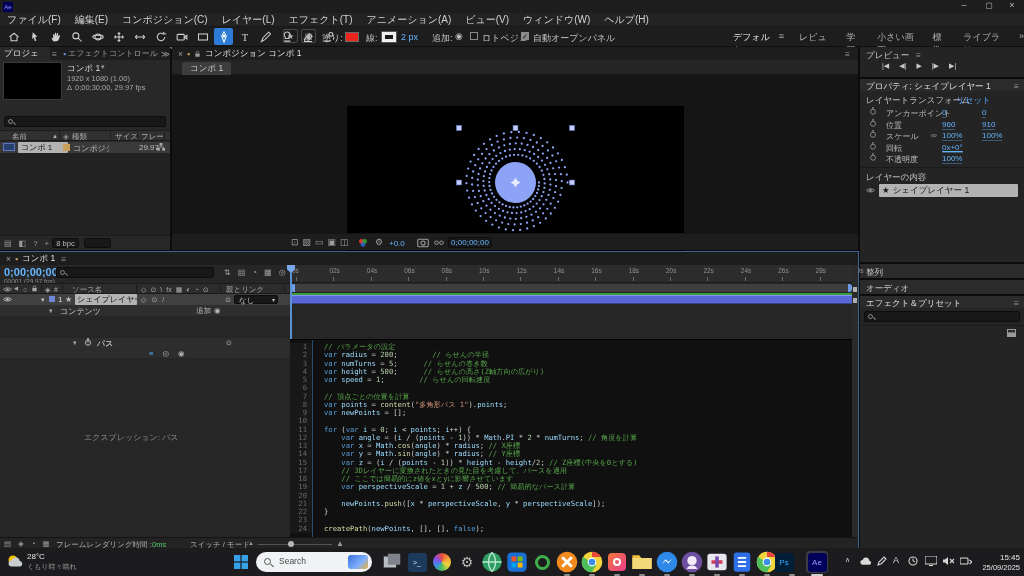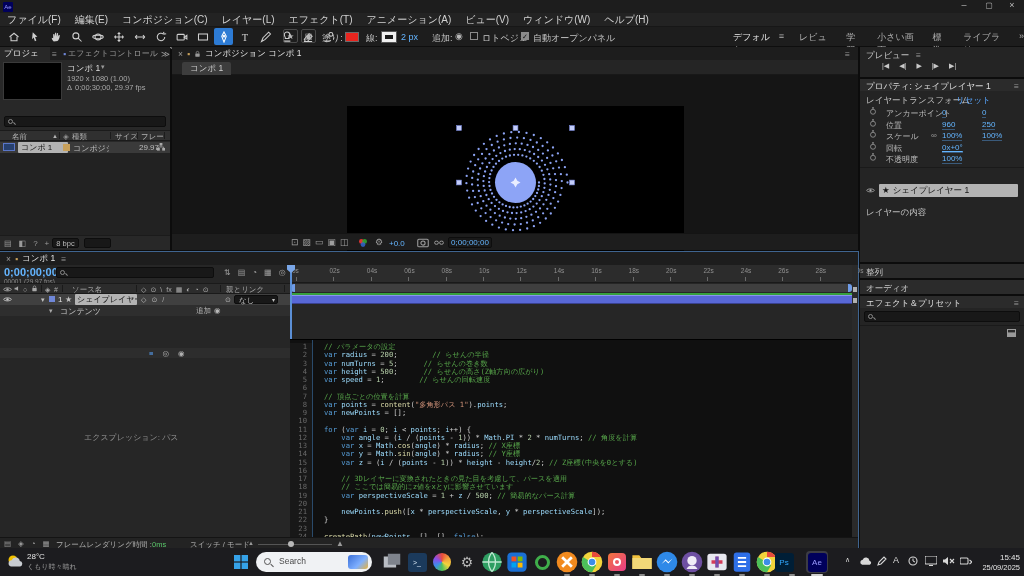--- a/index.html
+++ b/index.html
@@ -552,21 +552,21 @@
         </div>
         <div class="abs" style="left: 0px; top: 39.5px; width: 136px; height: 11px;">
           <span class="abs" style="left:9px;top:0;width:8px;height:9px;">
             <svg viewBox="0 0 16 16">
               <circle cx="8" cy="9.5" r="5" fill="none" stroke="#9a9a9a" stroke-width="1.6"></circle>
               <path d="M6 1.5h4M8 1.5v3" stroke="#9a9a9a" stroke-width="1.6" fill="none"></path>
             </svg>
           </span>
           <span class="abs" style="left:26px;top:1px;font-size:8px;color:#bdbdbd;">位置</span>
           <span class="abs" style="left:82px;top:1px;font-size:8px;color:#64b5ff;border-bottom:1px solid #3a5a7a;">960</span>
-          <span class="abs" style="left:122px;top:1px;font-size:8px;color:#64b5ff;border-bottom:1px solid #3a5a7a;">250</span>
+          <span class="abs" style="left:122px;top:1px;font-size:8px;color:#64b5ff;border-bottom:1px solid #3a5a7a;">910</span>
         </div>
         <div class="abs" style="left: 0px; top: 51px; width: 164px; height: 11px;">
           <span class="abs" style="left:9px;top:0;width:8px;height:9px;">
             <svg viewBox="0 0 16 16">
               <circle cx="8" cy="9.5" r="5" fill="none" stroke="#9a9a9a" stroke-width="1.6"></circle>
               <path d="M6 1.5h4M8 1.5v3" stroke="#9a9a9a" stroke-width="1.6" fill="none"></path>
             </svg>
           </span>
           <span class="abs" style="left:26px;top:1px;font-size:8px;color:#bdbdbd;">スケール</span>
           <span class="abs" style="left:71px;top:1px;font-size:8px;color:#9a9a9a;">∞</span>
@@ -588,21 +588,21 @@
             <svg viewBox="0 0 16 16">
               <circle cx="8" cy="9.5" r="5" fill="none" stroke="#9a9a9a" stroke-width="1.6"></circle>
               <path d="M6 1.5h4M8 1.5v3" stroke="#9a9a9a" stroke-width="1.6" fill="none"></path>
             </svg>
           </span>
           <span class="abs" style="left:26px;top:1px;font-size:8px;color:#bdbdbd;">不透明度</span>
           <span class="abs" style="left:82px;top:1px;font-size:8px;color:#64b5ff;border-bottom:1px solid #3a5a7a;">100%</span>
         </div>
       </div>
     <div class="abs" style="left:0;top:88px;width:164px;height:1px;background:#1a1a1a;"></div>
-    <span class="abs" style="left:6px;top:93px;font-size:8.5px;color:#c6c6c6;margin-top:35px;">レイヤーの内容</span>
+    <span class="abs" style="left:6px;top:93px;font-size:8.5px;color:#c6c6c6;">レイヤーの内容</span>
     <div class="abs" style="left:0;top:105px;width:164px;height:13px;">
       <span class="abs" style="left:6px;top:3px;width:9px;height:7px;">
           <svg viewBox="0 0 16 12">
             <path d="M1 6c2.5-3.6 11.5-3.6 14 0-2.5 3.6-11.5 3.6-14 0z" fill="none" stroke="#b0b0b0" stroke-width="1.4"></path>
             <circle cx="8" cy="6" r="2" fill="#b0b0b0"></circle>
           </svg>
         </span>
       <span class="abs chip" style="left:19px;top:0;width:139px;height:13px;line-height:13px;font-size:8.5px;">
         <span style="margin:0 3px;">★</span><span>シェイプレイヤー 1</span>
       </span>
@@ -715,20 +715,31 @@
       <span class="abs sunken" style="left:234px;top:1px;width:44px;height:9px;font-size:7.5px;color:#c0c0c0;">
         <span style="position:absolute;left:4px;top:0;">なし</span>
         <span style="position:absolute;right:2px;top:0;font-size:6px;">▾</span>
       </span>
     </div>
     <div class="abs" style="left:0;top:53px;width:290px;height:11px;background:#2e2e2e;">
       <span class="abs" style="left:49px;top:2px;font-size:7px;color:#aaa;">▾</span>
       <span class="abs" style="left:60px;top:1px;font-size:8px;color:#c8c8c8;">コンテンツ</span>
       <span class="abs" style="left:196px;top:1px;font-size:7.5px;color:#b8b8b8;">追加</span>
       <span class="abs" style="left:214px;top:1px;font-size:7.5px;color:#b8b8b8;">◉</span>
+    </div>
+    <div class="abs" style="left:0;top:86px;width:290px;height:10px;background:#2e2e2e;">
+      <span class="abs" style="left:73px;top:1px;font-size:7px;color:#aaa;">▾</span>
+      <span class="abs" style="left:84px;top:0;width:8px;height:9px;">
+          <svg viewBox="0 0 16 16">
+            <circle cx="8" cy="9.5" r="5" fill="none" stroke="#e0e0e0" stroke-width="1.6"></circle>
+            <path d="M8 9.5V6.5M6 1.5h4M8 1.5v3" stroke="#e0e0e0" stroke-width="1.6" fill="none"></path>
+          </svg>
+        </span>
+      <span class="abs" style="left:97px;top:0;font-size:8px;color:#e8e8e8;">パス</span>
+      <span class="abs" style="left:226px;top:1px;font-size:7px;color:#b0b0b0;">⊙</span>
     </div>
     <div class="abs" style="left:0;top:96px;width:290px;height:10px;background:#2d2d2d;">
       <span id="expr-icons" class="abs" style="left:149px;top:1px;display:flex;gap:9px;font-size:7.5px;">
           <span style="color: rgb(88, 166, 255);">≡</span>
           <span style="color: rgb(176, 176, 176);">◎</span>
           <span style="color: rgb(176, 176, 176);">◉</span>
         </span>
     </div>
     <span class="abs dim" style="left:84px;top:180px;font-size:8px;">エクスプレッション: パス</span>
 
@@ -759,21 +770,20 @@
           <div class="code-line"><span class="ln">6</span><span class="txt"></span></div>
           <div class="code-line"><span class="ln">7</span><span class="txt"><span class="tok-c">// 頂点ごとの位置を計算</span></span></div>
           <div class="code-line"><span class="ln">8</span><span class="txt"><span class="tok-k">var </span><span class="tok-v">points</span><span class="tok-p"> = </span><span class="tok-f">content</span><span class="tok-p">(</span><span class="tok-s">"多角形パス 1"</span><span class="tok-p">).</span><span class="tok-v">points</span><span class="tok-p">;</span></span></div>
           <div class="code-line"><span class="ln">9</span><span class="txt"><span class="tok-k">var </span><span class="tok-v">newPoints</span><span class="tok-p"> = [];</span></span></div>
           <div class="code-line"><span class="ln">10</span><span class="txt"></span></div>
           <div class="code-line"><span class="ln">11</span><span class="txt"><span class="tok-k">for</span><span class="tok-p"> (</span><span class="tok-k">var </span><span class="tok-v">i</span><span class="tok-p"> = </span><span class="tok-n">0</span><span class="tok-p">; </span><span class="tok-v">i</span><span class="tok-p"> &lt; </span><span class="tok-v">points</span><span class="tok-p">; </span><span class="tok-v">i</span><span class="tok-p">++) {</span></span></div>
           <div class="code-line"><span class="ln">12</span><span class="txt"><span class="tok-w">    </span><span class="tok-k">var </span><span class="tok-v">angle</span><span class="tok-p"> = (</span><span class="tok-v">i</span><span class="tok-p"> / (</span><span class="tok-v">points</span><span class="tok-p"> - </span><span class="tok-n">1</span><span class="tok-p">)) * </span><span class="tok-v">Math</span><span class="tok-p">.</span><span class="tok-v">PI</span><span class="tok-p"> * </span><span class="tok-n">2</span><span class="tok-p"> * </span><span class="tok-v">numTurns</span><span class="tok-p">; </span><span class="tok-c">// 角度を計算</span></span></div>
           <div class="code-line"><span class="ln">13</span><span class="txt"><span class="tok-w">    </span><span class="tok-k">var </span><span class="tok-v">x</span><span class="tok-p"> = </span><span class="tok-v">Math</span><span class="tok-p">.</span><span class="tok-f">cos</span><span class="tok-p">(</span><span class="tok-v">angle</span><span class="tok-p">) * </span><span class="tok-v">radius</span><span class="tok-p">; </span><span class="tok-c">// X座標</span></span></div>
           <div class="code-line"><span class="ln">14</span><span class="txt"><span class="tok-w">    </span><span class="tok-k">var </span><span class="tok-v">y</span><span class="tok-p"> = </span><span class="tok-v">Math</span><span class="tok-p">.</span><span class="tok-f">sin</span><span class="tok-p">(</span><span class="tok-v">angle</span><span class="tok-p">) * </span><span class="tok-v">radius</span><span class="tok-p">; </span><span class="tok-c">// Y座標</span></span></div>
           <div class="code-line"><span class="ln">15</span><span class="txt"><span class="tok-w">    </span><span class="tok-k">var </span><span class="tok-v">z</span><span class="tok-p"> = (</span><span class="tok-v">i</span><span class="tok-p"> / (</span><span class="tok-v">points</span><span class="tok-p"> - </span><span class="tok-n">1</span><span class="tok-p">)) * </span><span class="tok-v">height</span><span class="tok-p"> - </span><span class="tok-v">height</span><span class="tok-p">/</span><span class="tok-n">2</span><span class="tok-p">; </span><span class="tok-c">// Z座標(中央を0とする)</span></span></div>
-          <div class="code-line"><span class="ln">16</span><span class="txt"></span></div>
           <div class="code-line"><span class="ln">17</span><span class="txt"><span class="tok-w">    </span><span class="tok-c">// 3Dレイヤーに変換されたときの見た目を考慮して、パースを適用</span></span></div>
           <div class="code-line"><span class="ln">18</span><span class="txt"><span class="tok-w">    </span><span class="tok-c">// ここでは簡易的にz値をxとyに影響させています</span></span></div>
           <div class="code-line"><span class="ln">19</span><span class="txt"><span class="tok-w">    </span><span class="tok-k">var </span><span class="tok-v">perspectiveScale</span><span class="tok-p"> = </span><span class="tok-n">1</span><span class="tok-p"> + </span><span class="tok-v">z</span><span class="tok-p"> / </span><span class="tok-n">500</span><span class="tok-p">; </span><span class="tok-c">// 簡易的なパース計算</span></span></div>
           <div class="code-line"><span class="ln">20</span><span class="txt"></span></div>
           <div class="code-line"><span class="ln">21</span><span class="txt"><span class="tok-w">    </span><span class="tok-v">newPoints</span><span class="tok-p">.</span><span class="tok-f">push</span><span class="tok-p">([</span><span class="tok-v">x</span><span class="tok-p"> * </span><span class="tok-v">perspectiveScale</span><span class="tok-p">, </span><span class="tok-v">y</span><span class="tok-p"> * </span><span class="tok-v">perspectiveScale</span><span class="tok-p">]);</span></span></div>
           <div class="code-line"><span class="ln">22</span><span class="txt"><span class="tok-p">}</span></span></div>
           <div class="code-line"><span class="ln">23</span><span class="txt"></span></div>
           <div class="code-line"><span class="ln">24</span><span class="txt"><span class="tok-f">createPath</span><span class="tok-p">(</span><span class="tok-v">newPoints</span><span class="tok-p">, [], [], </span><span class="tok-k">false</span><span class="tok-p">);</span></span></div>
         </div>
     </div>

